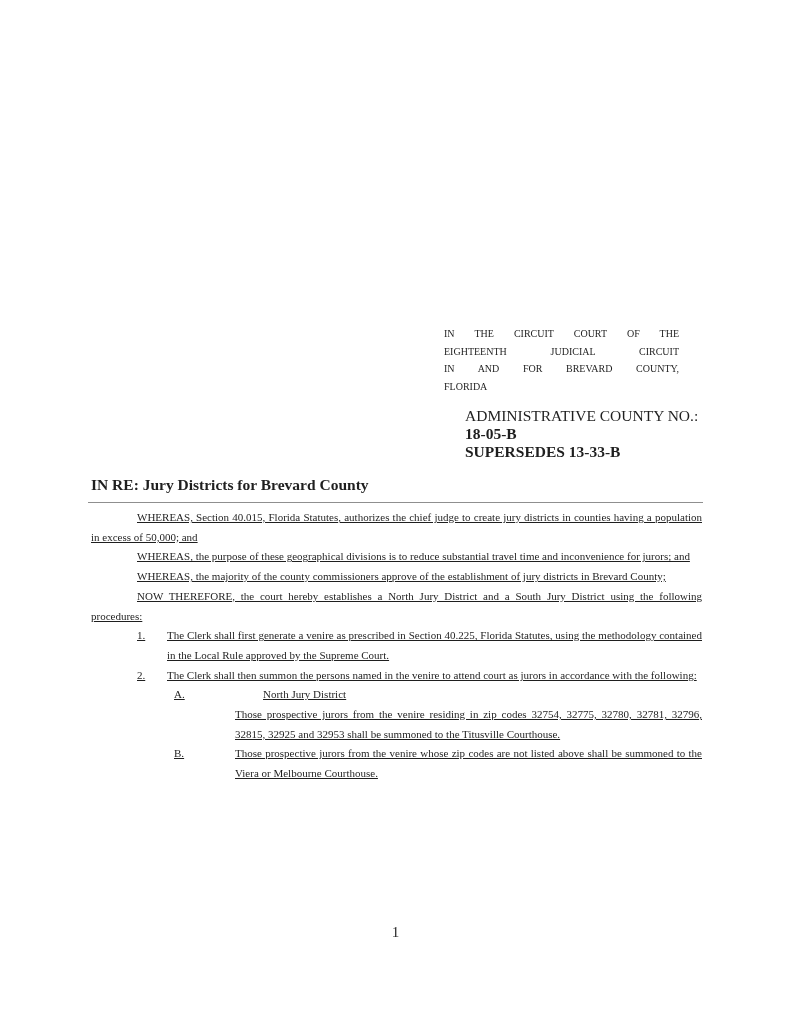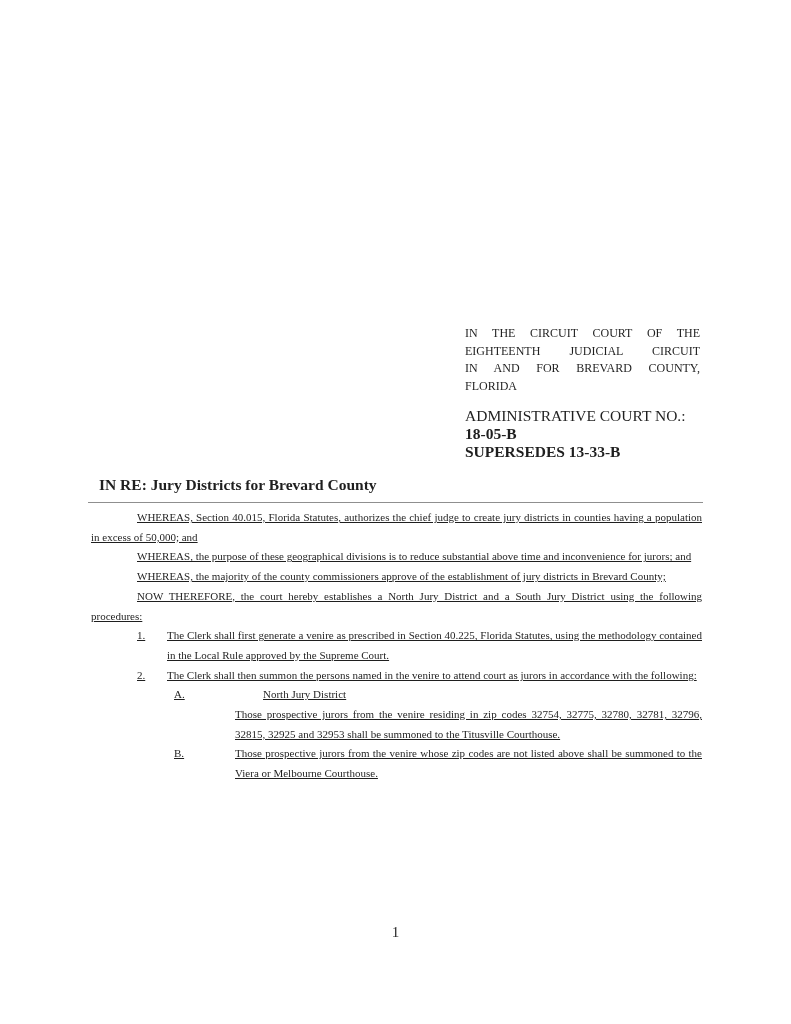--- a/index.html
+++ b/index.html
@@ -10,24 +10,24 @@
     height: 1024px;
     background: #ffffff;
     font-family: "Liberation Serif", "DejaVu Serif", serif;
     color: #1f1f1f;
     overflow: hidden;
     margin: 0 auto;
   }
   
   .court-block {
     position: absolute;
-    left: 465px;
+    left: 444px;
     top: 325px;
     width: 235px;
-    font-size: 12px;
+    font-size: 10px;
     line-height: 17.6px;
   }
   .court-line { text-align: justify; text-align-last: justify; }
   .court-line.last { text-align: right; text-align-last: left; }
   .order-block {
     position: absolute;
     left: 465px;
     top: 407px;
     width: 245px;
     font-size: 15.5px;
@@ -36,21 +36,20 @@
   .order-number { font-weight: bold; }
   .supersedes { font-weight: bold; }
   
   .subject-line {
     position: absolute;
     left: 91px;
     top: 476px;
     width: 612px;
     font-size: 15.5px;
     font-weight: bold;
-    margin-left: 8px;
   }
   .rule {
     position: absolute;
     left: 88px;
     top: 502px;
     width: 615px;
     height: 1px;
     background: #8f8f8f;
   }
   
@@ -92,31 +91,31 @@
 <div class="page">
 
   <div class="court-block">
     <div class="court-line">IN THE CIRCUIT COURT OF THE</div>
     <div class="court-line">EIGHTEENTH JUDICIAL CIRCUIT</div>
     <div class="court-line">IN AND FOR BREVARD COUNTY,</div>
     <div class="court-line last">FLORIDA</div>
   </div>
 
   <div class="order-block">
-    <div>ADMINISTRATIVE COURT NO.:</div>
+    <div>ADMINISTRATIVE COUNTY NO.:</div>
     <div class="order-number">18-05-B</div>
     <div class="supersedes">SUPERSEDES 13-33-B</div>
   </div>
 
   <div class="subject-line">IN RE: Jury Districts for Brevard County</div>
   <div class="rule"></div>
 
   <div class="body-block">
     <div class="para">WHEREAS, Section 40.015, Florida Statutes, authorizes the chief judge to create jury districts in counties having a population in excess of 50,000; and</div>
-    <div class="para">WHEREAS, the purpose of these geographical divisions is to reduce substantial above time and inconvenience for jurors; and</div>
+    <div class="para">WHEREAS, the purpose of these geographical divisions is to reduce substantial travel time and inconvenience for jurors; and</div>
     <div class="para">WHEREAS, the majority of the county commissioners approve of the establishment of jury districts in Brevard County;</div>
     <div class="para">NOW THEREFORE, the court hereby establishes a North Jury District and a South Jury District using the following procedures:</div>
 
     <div class="numbered-item">
       <span class="num-marker">1.</span>
       <div class="num-body">The Clerk shall first generate a venire as prescribed in Section 40.225, Florida Statutes, using the methodology contained in the Local Rule approved by the Supreme Court.</div>
     </div>
 
     <div class="numbered-item">
       <span class="num-marker">2.</span>

